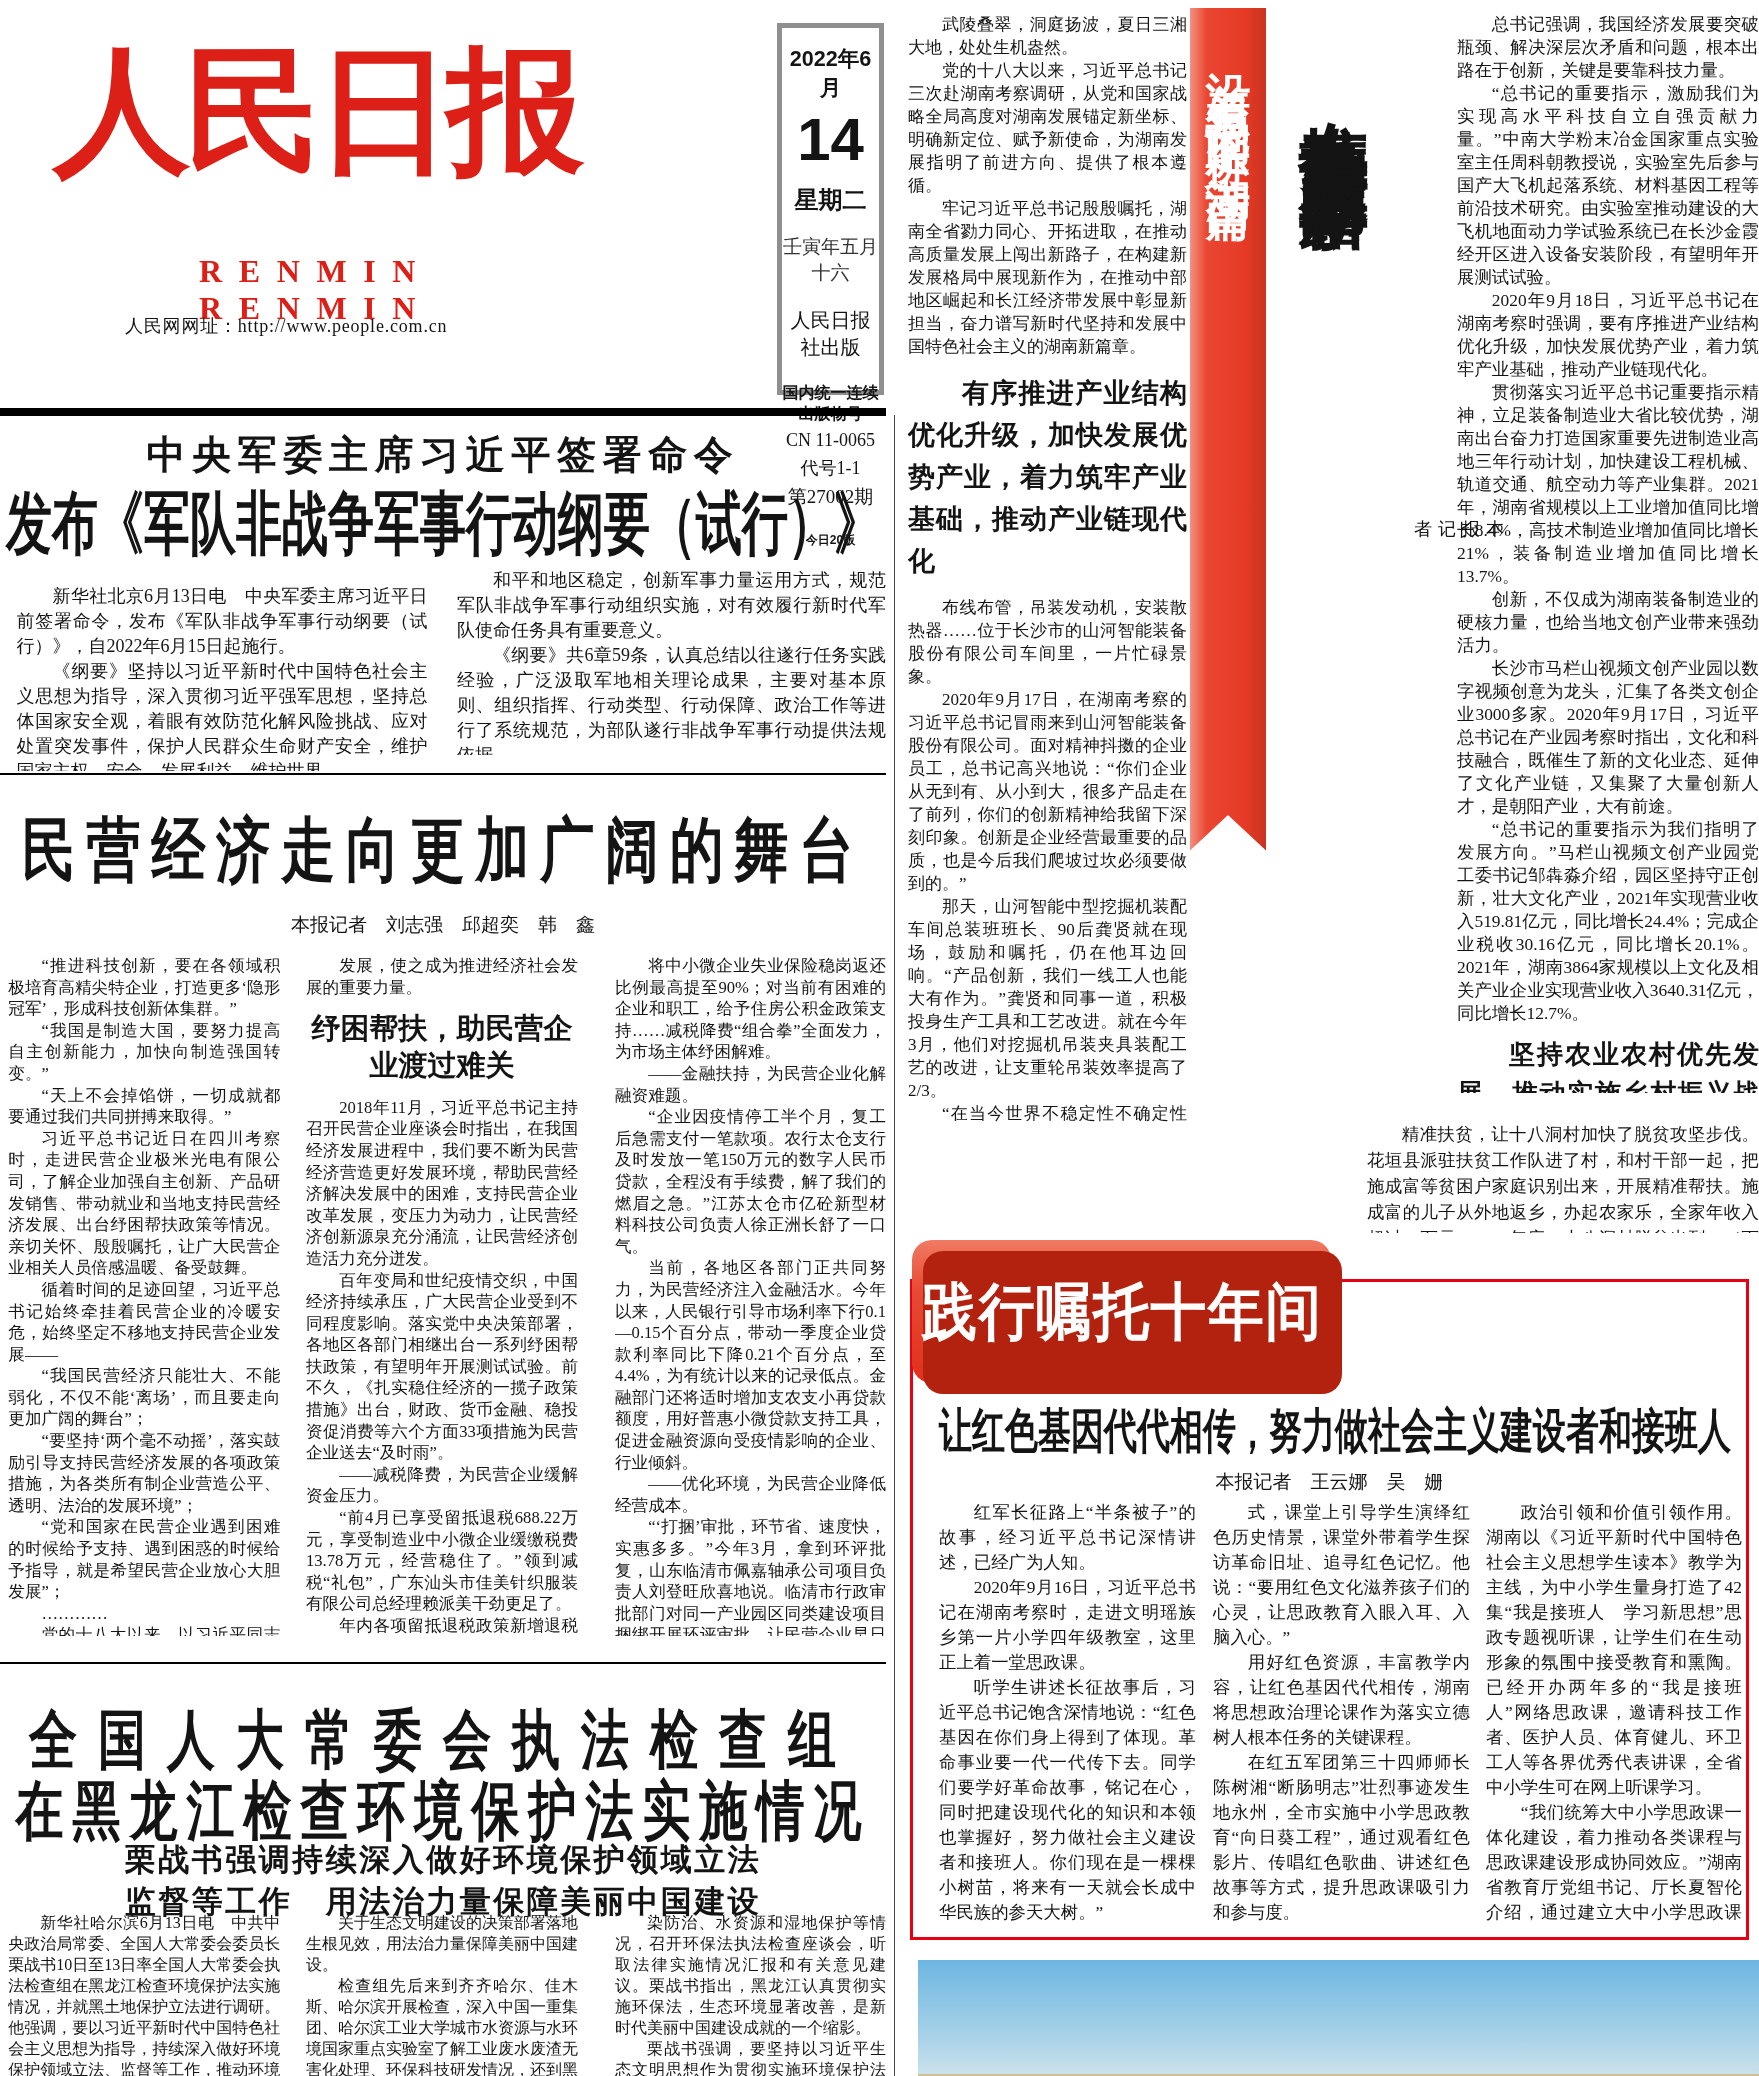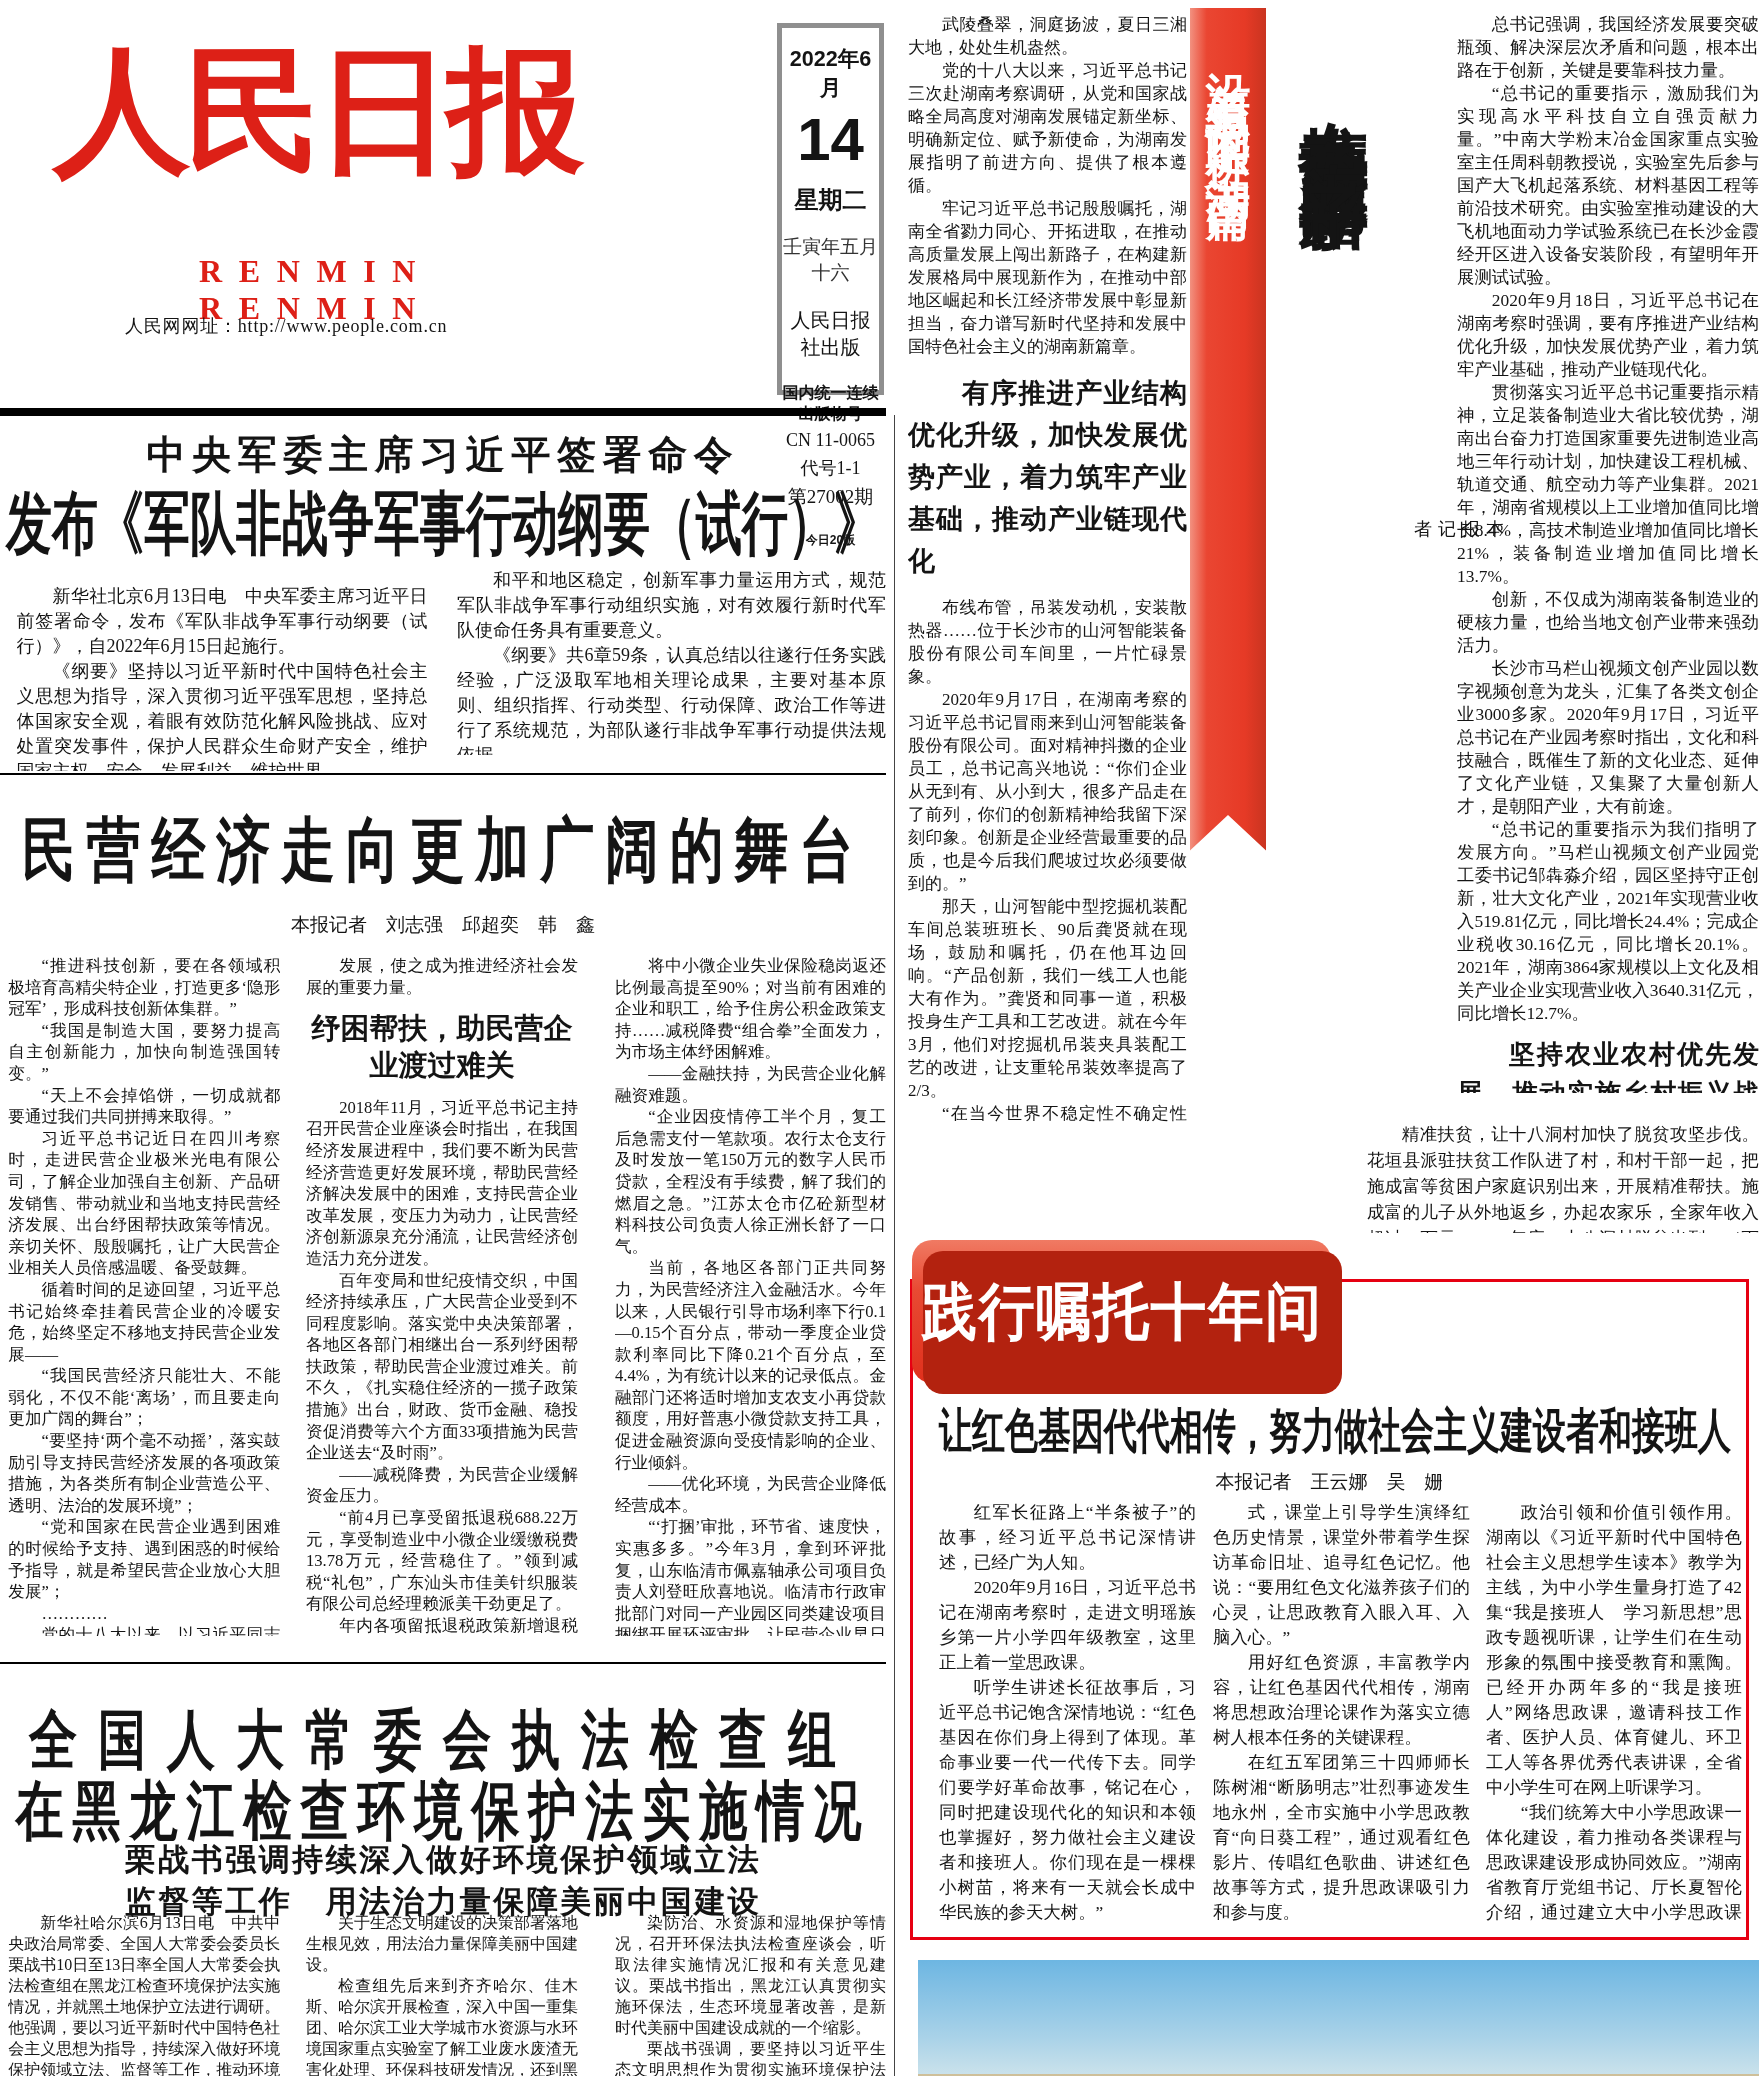--- a/index.html
+++ b/index.html
@@ -147,21 +147,21 @@
       <p class="para">…………</p>
       <p class="para">党的十八大以来，以习近平同志为核心的党中央高度重视、大力支持，推动和激励广大民营企业奋力拼搏、蓬勃</p>
     </div>
   <div class="abs my-col" id="my-col2">
     <div>
         <p class="para">发展，使之成为推进经济社会发展的重要力量。</p>
       </div>
     <div class="flow-subhead">纾困帮扶，助民营企业渡过难关</div>
     <div>
         <p class="para">2018年11月，习近平总书记主持召开民营企业座谈会时指出，在我国经济发展进程中，我们要不断为民营经济营造更好发展环境，帮助民营经济解决发展中的困难，支持民营企业改革发展，变压力为动力，让民营经济创新源泉充分涌流，让民营经济创造活力充分迸发。</p>
-        <p class="para">百年变局和世纪疫情交织，中国经济持续承压，广大民营企业受到不同程度影响。落实党中央决策部署，各地区各部门相继出台一系列纾困帮扶政策，帮助民营企业渡过难关。前不久，《扎实稳住经济的一揽子政策措施》出台，财政、货币金融、稳投资促消费等六个方面33项措施为民营企业送去“及时雨”。</p>
+        <p class="para">百年变局和世纪疫情交织，中国经济持续承压，广大民营企业受到不同程度影响。落实党中央决策部署，各地区各部门相继出台一系列纾困帮扶政策，有望明年开展测试试验。前不久，《扎实稳住经济的一揽子政策措施》出台，财政、货币金融、稳投资促消费等六个方面33项措施为民营企业送去“及时雨”。</p>
         <p class="para">——减税降费，为民营企业缓解资金压力。</p>
         <p class="para">“前4月已享受留抵退税688.22万元，享受制造业中小微企业缓缴税费13.78万元，经营稳住了。”领到减税“礼包”，广东汕头市佳美针织服装有限公司总经理赖派美干劲更足了。</p>
         <p class="para">年内各项留抵退税政策新增退税总额约1.64万亿元；延续实施阶段性降低失业保险、工伤保险费率政策1年，</p>
       </div>
   </div>
   <div class="abs my-col" id="my-col3">
       <p class="para">将中小微企业失业保险稳岗返还比例最高提至90%；对当前有困难的企业和职工，给予住房公积金政策支持……减税降费“组合拳”全面发力，为市场主体纾困解难。</p>
       <p class="para">——金融扶持，为民营企业化解融资难题。</p>
       <p class="para">“企业因疫情停工半个月，复工后急需支付一笔款项。农行太仓支行及时发放一笔150万元的数字人民币贷款，全程没有手续费，解了我们的燃眉之急。”江苏太仓市亿砼新型材料科技公司负责人徐正洲长舒了一口气。</p>
       <p class="para">当前，各地区各部门正共同努力，为民营经济注入金融活水。今年以来，人民银行引导市场利率下行0.1—0.15个百分点，带动一季度企业贷款利率同比下降0.21个百分点，至4.4%，为有统计以来的记录低点。金融部门还将适时增加支农支小再贷款额度，用好普惠小微贷款支持工具，促进金融资源向受疫情影响的企业、行业倾斜。</p>

